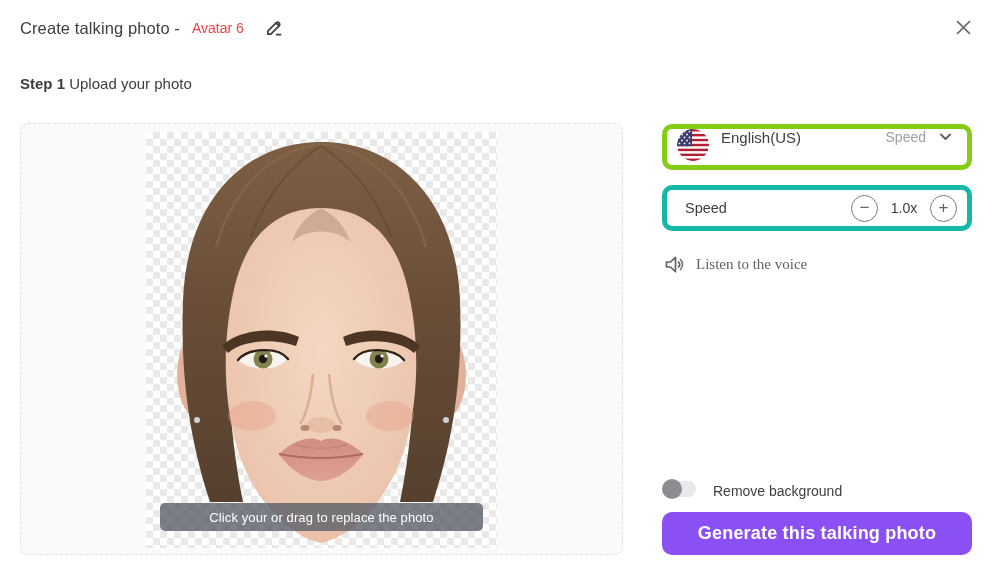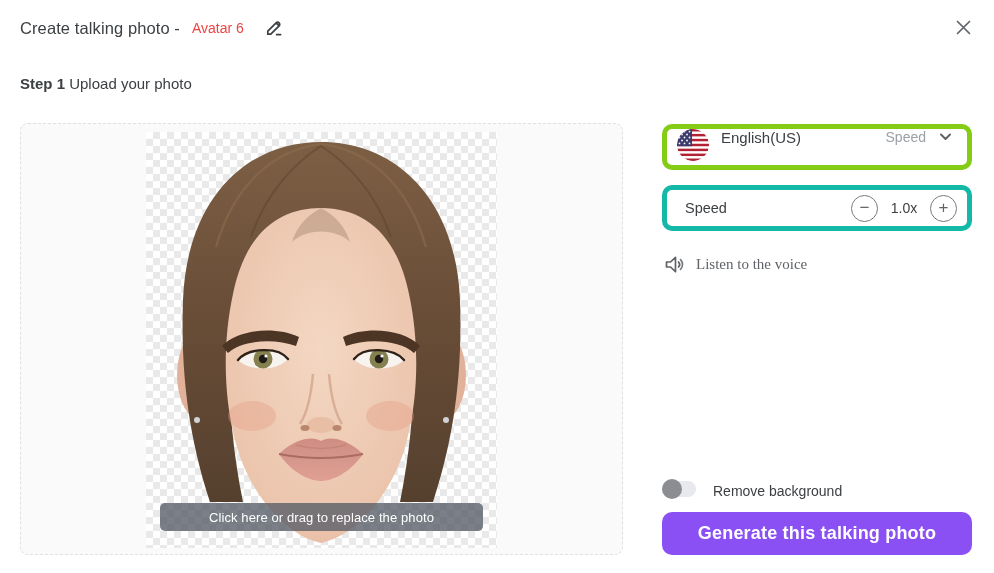--- a/index.html
+++ b/index.html
@@ -154,21 +154,21 @@
         <ellipse cx="159" cy="296" rx="4.5" ry="3" fill="#b9876e"></ellipse>
         <ellipse cx="191" cy="296" rx="4.5" ry="3" fill="#b9876e"></ellipse>
 
         <path d="M133,322 C150,306 167,304 175,309 C183,304 200,306 217,322 C204,341 186,349 175,349 C164,349 146,341 133,322 Z" fill="url(#lipG)"></path>
         <path d="M133,322 Q175,330 217,322" stroke="#a96b62" stroke-width="2" fill="none"></path>
         <path d="M150,313 Q175,320 200,313" stroke="#c07f74" stroke-width="1.4" fill="none" opacity=".7"></path>
 
         <path d="M160,384 Q175,392 190,384" stroke="#d8a78e" stroke-width="2" fill="none" opacity=".6"></path>
       </svg>
       <div class="replace-overlay">
-        <span>Click here or drag to replace the photo</span>
+        <span>Click your or drag to replace the photo</span>
       </div>
     </div>
   </div>
 
   <div class="voice-select">
     <span class="flag">
       <svg width="32" height="32" viewBox="0 0 32 32">
         <defs>
             <clipPath id="fc">
               <circle cx="16" cy="16" r="16"></circle>

